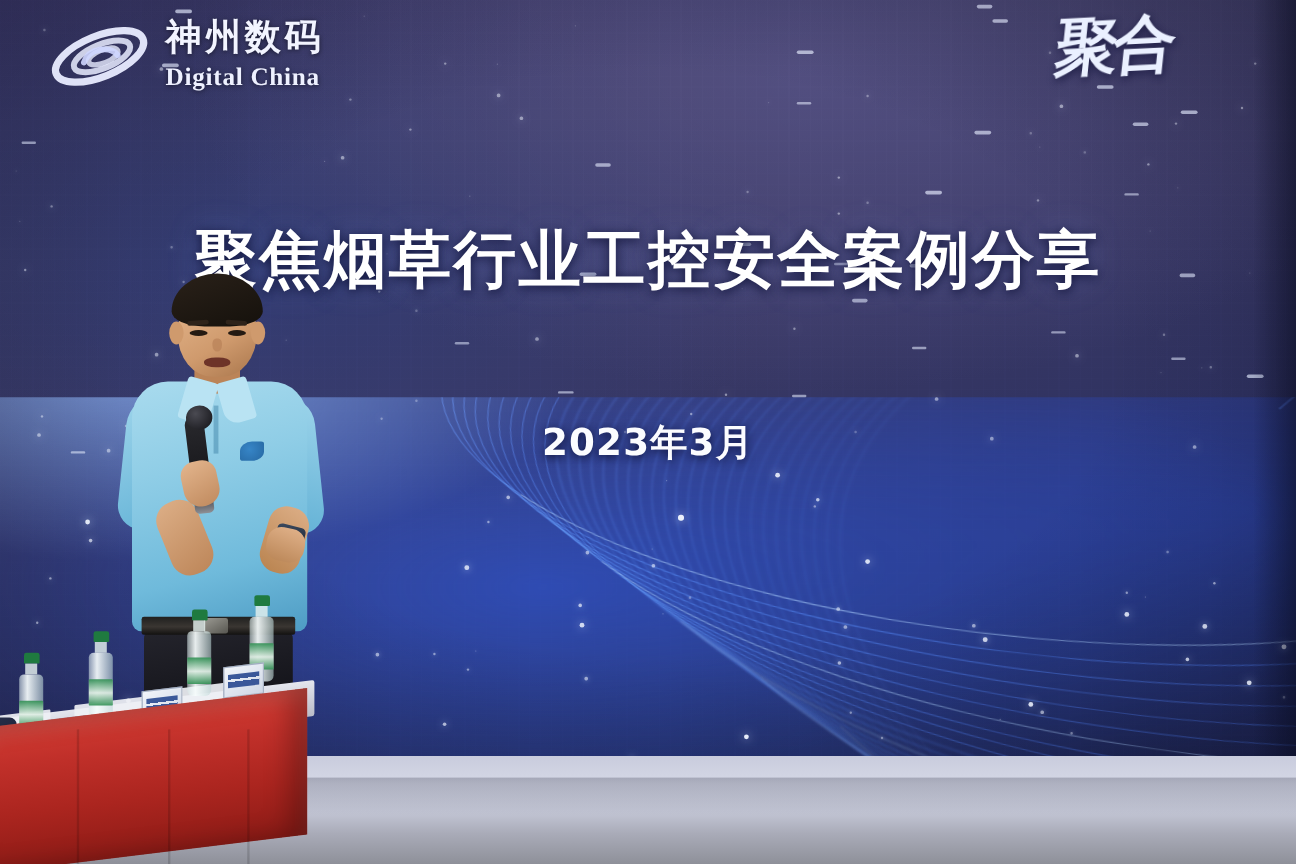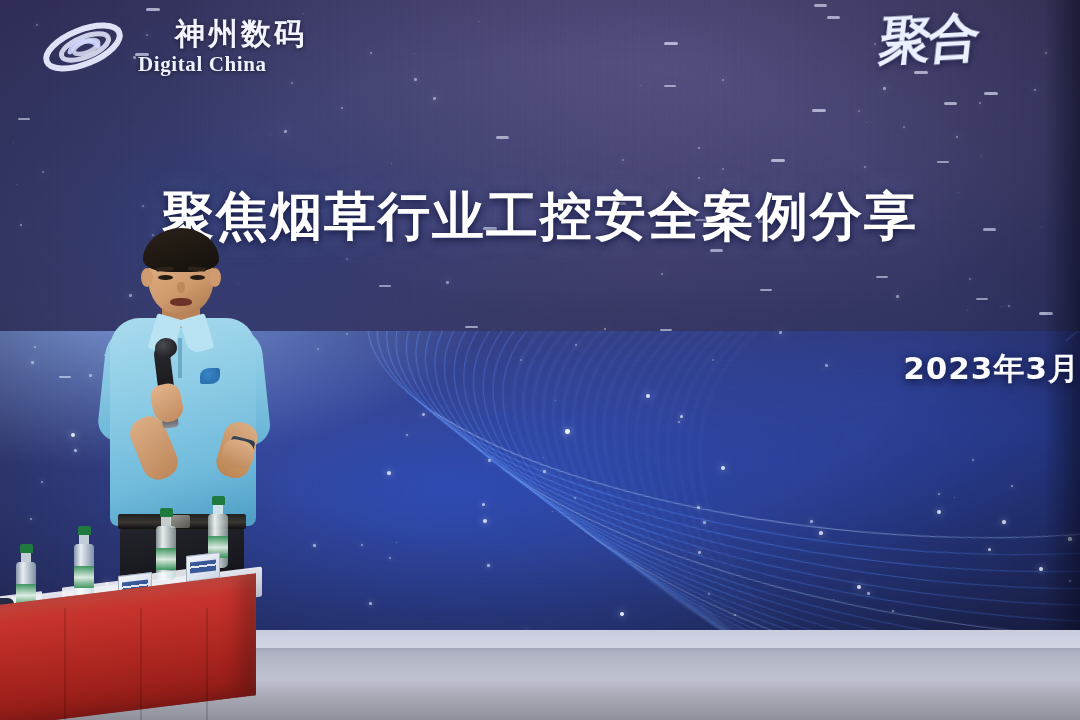--- a/index.html
+++ b/index.html
@@ -51,23 +51,22 @@
   
   .spark { position:absolute; background:#eef3ff; border-radius:50%; mix-blend-mode:screen; }
   .dash  { position:absolute; background:#dde6ff; border-radius:2px; mix-blend-mode:screen; }
 
   
   .logo-dc { position:absolute; left:40px; top:16px; display:flex; align-items:center; gap:12px; }
   .dc-mark { width:86px; height:62px; }
   .dc-text { display:flex; flex-direction:column; line-height:1; }
   .dc-cn {
     font-size:30px; font-weight:700; color:#f2f4ff; letter-spacing:3px;
-    font-family:Liberation Sans, sans-serif;
+    font-family:Liberation Mono, monospace;
     text-shadow:0 1px 4px rgba(0,0,0,.55);
-    margin-left:37px;
   }
   .dc-en {
     font-size:21px; font-weight:700; color:#eef1ff; letter-spacing:.6px;
     margin-top:5px; font-family:"Liberation Serif", serif;
     text-shadow:0 1px 4px rgba(0,0,0,.55);
   }
 
   .logo-theme { position:absolute; right:26px; top:14px; text-align:right; }
   .theme-cal {
     font-size:52px; font-weight:700; color:#eaf0ff;
@@ -84,21 +83,21 @@
   }
 
   
   .slide-title {
     position:absolute; left:0; right:0; top:182px; text-align:center;
     font-family:"DejaVu Sans","Liberation Sans",sans-serif;
     font-size:52px; font-weight:700; color:#ffffff; letter-spacing:2px;
     text-shadow:0 2px 9px rgba(10,12,48,.92), 0 0 26px rgba(140,170,255,.25);
   }
   .slide-date {
-    position:absolute; left:0; right:0; top:348px; text-align:right;
+    position:absolute; left:0; right:0; top:348px; text-align:center;
     font-family:"DejaVu Sans","Liberation Sans",sans-serif;
     font-size:31px; font-weight:700; color:#fbfcff; letter-spacing:1px;
     text-shadow:0 2px 8px rgba(10,12,48,.9);
   }
   .slide-company {
     position:absolute; left:0; right:0; top:452px; text-align:center;
     font-family:"DejaVu Sans","Liberation Sans",sans-serif;
     font-size:34px; font-weight:700; color:#ffffff; letter-spacing:2px;
     text-shadow:0 2px 9px rgba(8,10,44,.92);
   }

